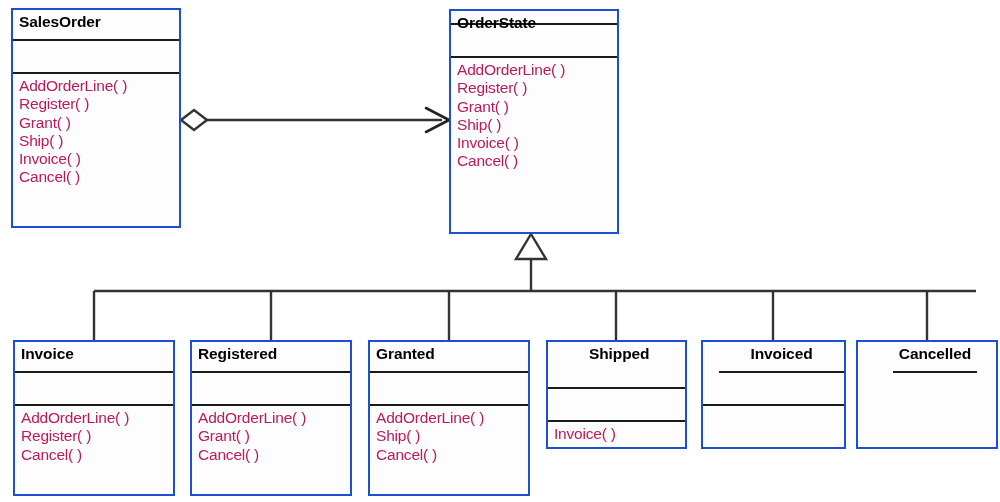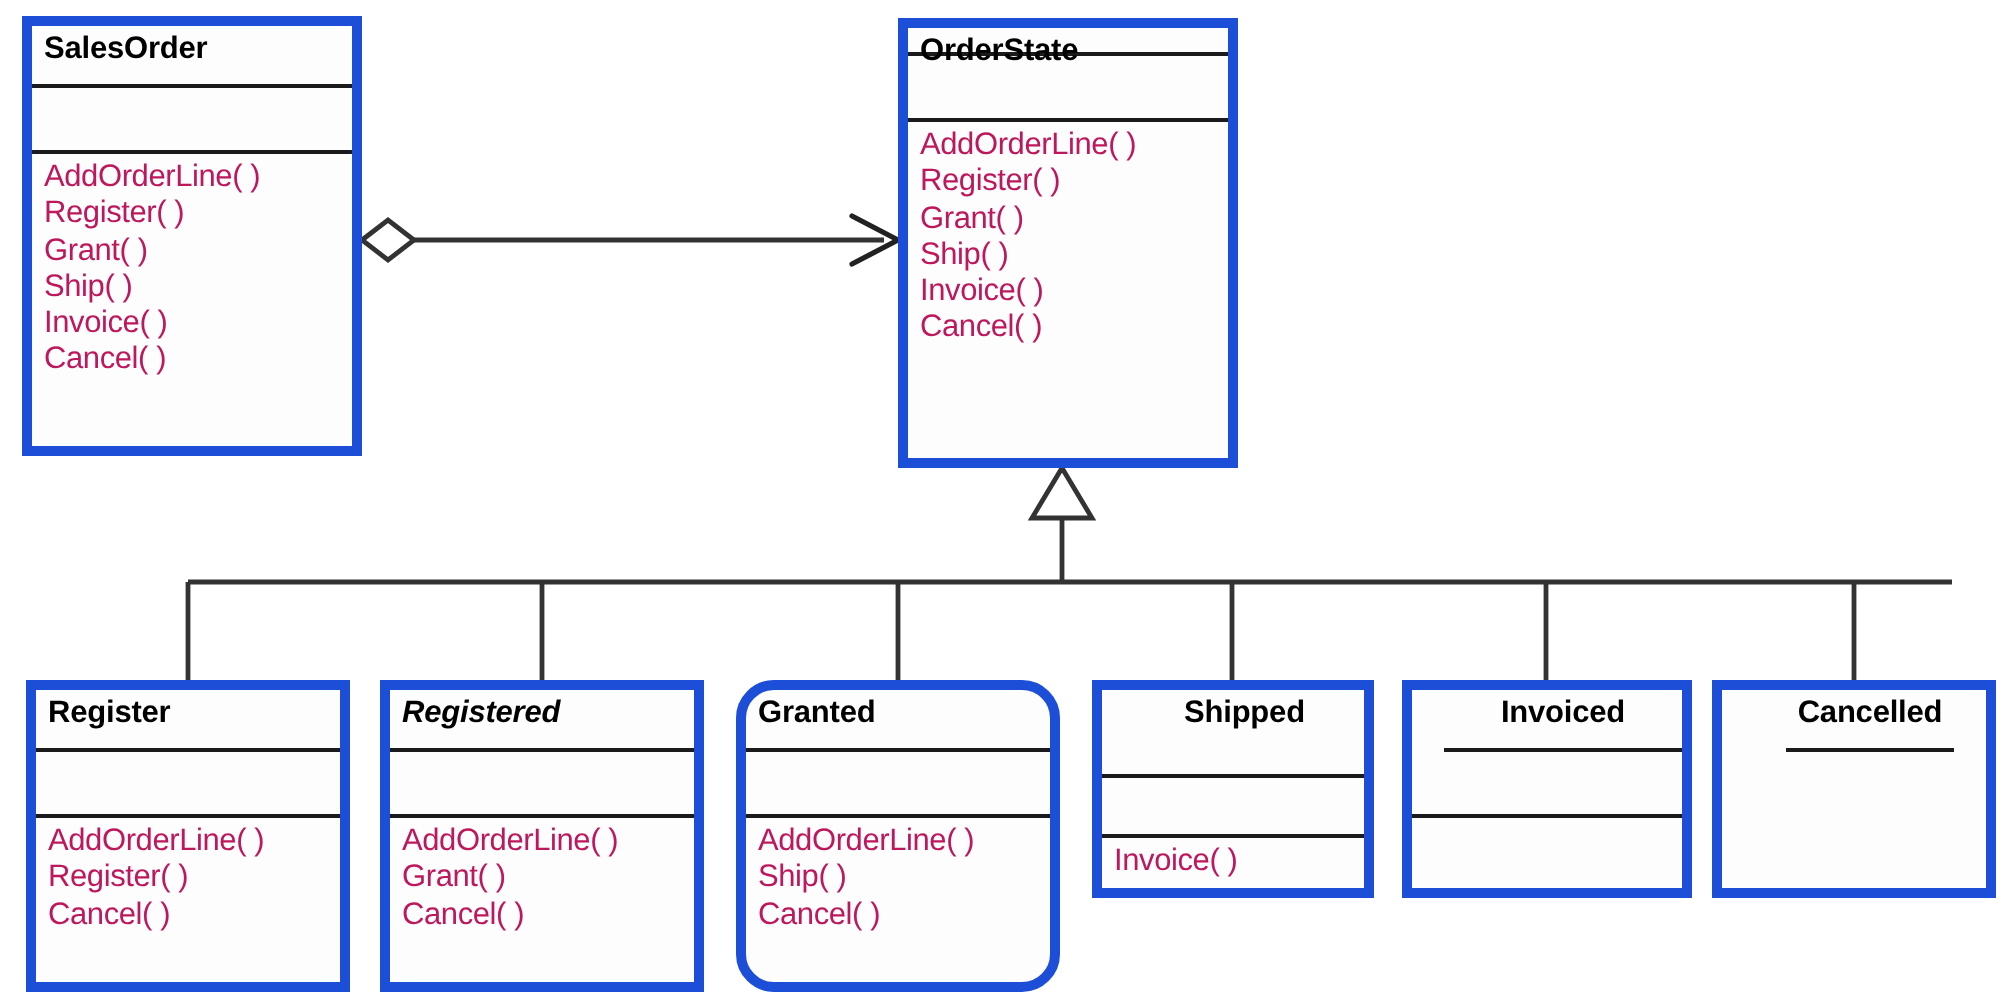--- a/index.html
+++ b/index.html
@@ -15,21 +15,21 @@
   }
   svg#edges{
     position:absolute;left:0;top:0;
     width:1000px;height:502px;
     pointer-events:none;
   }
   .uml-class{
     position:absolute;
     box-sizing:border-box;
     background:#fdfdfd;
-    border:5px solid #1d4ed8;
+    border:2px solid #1d4ed8;
     display:flex;
     flex-direction:column;
     z-index:2;
   }
   .uml-title{
     box-sizing:border-box;
     border-bottom:2px solid #1b1b1b;
     font-weight:bold;
     font-size:15.5px;
     color:#000000;
@@ -107,38 +107,38 @@
         <div class="uml-ops">
           <div class="op">AddOrderLine( )</div>
           <div class="op">Register( )</div>
           <div class="op">Grant( )</div>
           <div class="op">Ship( )</div>
           <div class="op">Invoice( )</div>
           <div class="op">Cancel( )</div>
         </div>
       </div>
       <div class="uml-class" style="left: 13px; top: 340px; width: 162px; height: 156px;">
-        <div class="uml-title" style="height: 31px;">Register</div>
+        <div class="uml-title" style="height: 31px;">Invoice</div>
         <div class="uml-attrs" style="height: 33px;"></div>
         <div class="uml-ops">
           <div class="op">AddOrderLine( )</div>
           <div class="op">Register( )</div>
           <div class="op">Cancel( )</div>
         </div>
       </div>
       <div class="uml-class" style="left: 190px; top: 340px; width: 162px; height: 156px;">
-        <div class="uml-title" style="height: 31px; font-style: italic;">Registered</div>
+        <div class="uml-title" style="height: 31px;">Registered</div>
         <div class="uml-attrs" style="height: 33px;"></div>
         <div class="uml-ops">
           <div class="op">AddOrderLine( )</div>
           <div class="op">Grant( )</div>
           <div class="op">Cancel( )</div>
         </div>
       </div>
-      <div class="uml-class" style="left: 368px; top: 340px; width: 162px; height: 156px; border-radius: 19px;">
+      <div class="uml-class" style="left: 368px; top: 340px; width: 162px; height: 156px;">
         <div class="uml-title" style="height: 31px;">Granted</div>
         <div class="uml-attrs" style="height: 33px;"></div>
         <div class="uml-ops">
           <div class="op">AddOrderLine( )</div>
           <div class="op">Ship( )</div>
           <div class="op">Cancel( )</div>
         </div>
       </div>
       <div class="uml-class" style="left: 546px; top: 340px; width: 141px; height: 109px;">
         <div class="uml-title" style="height: 47px; padding-left: 41px;">Shipped</div>

